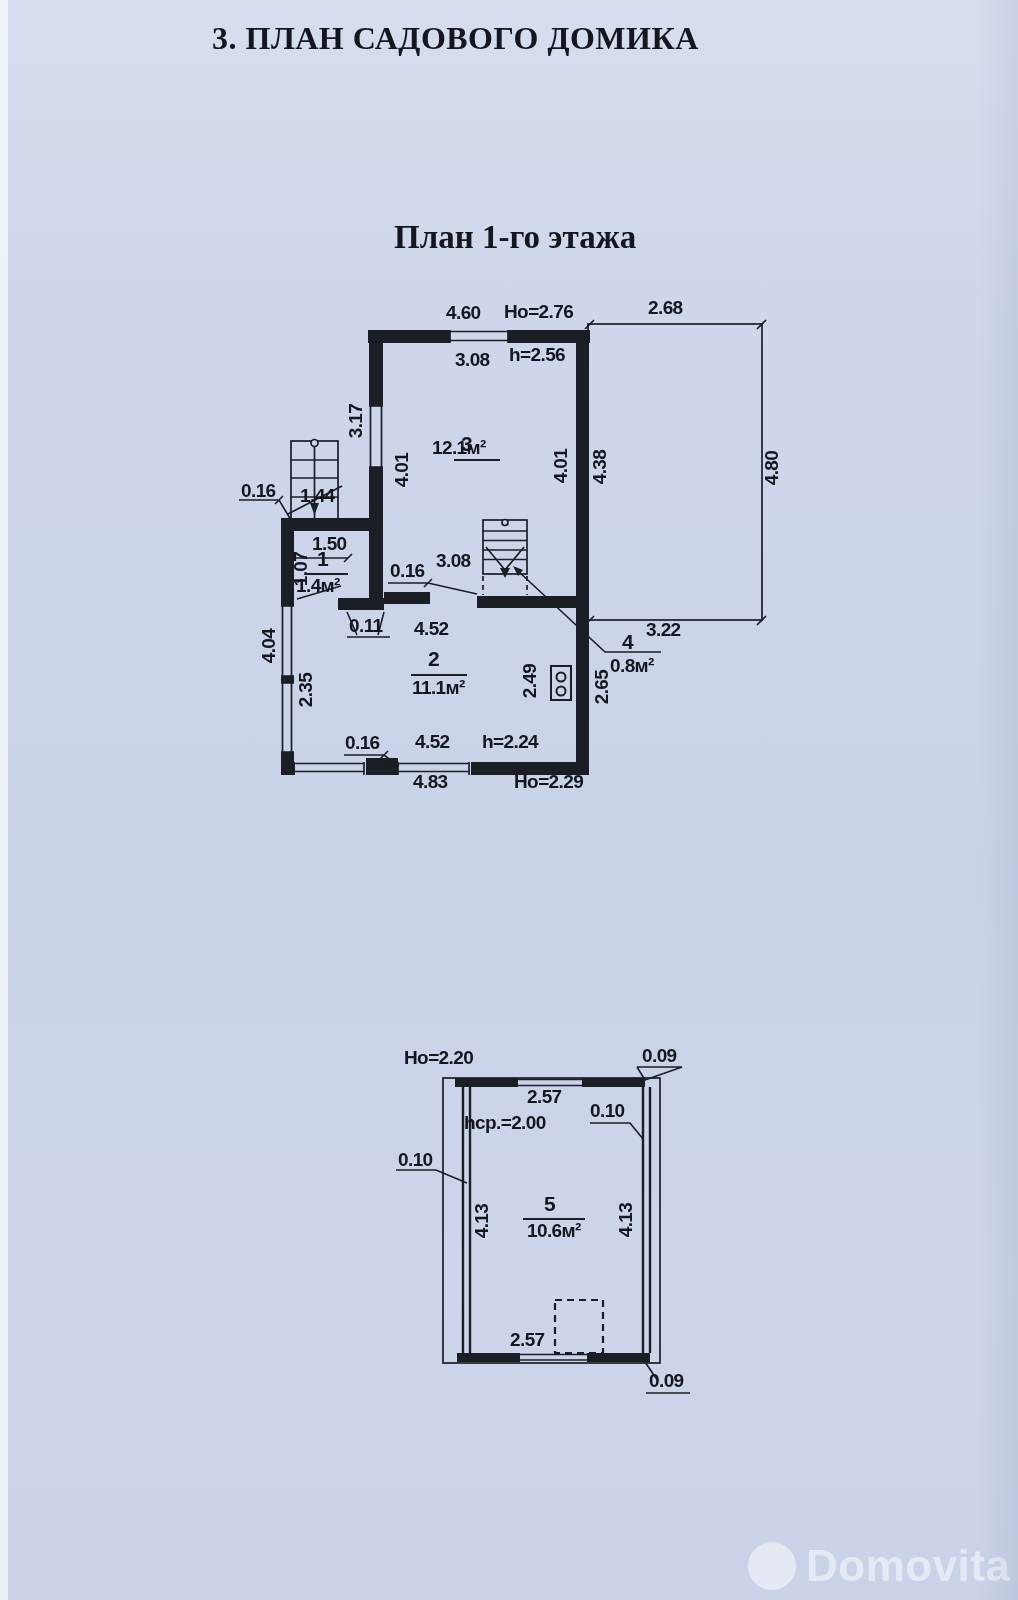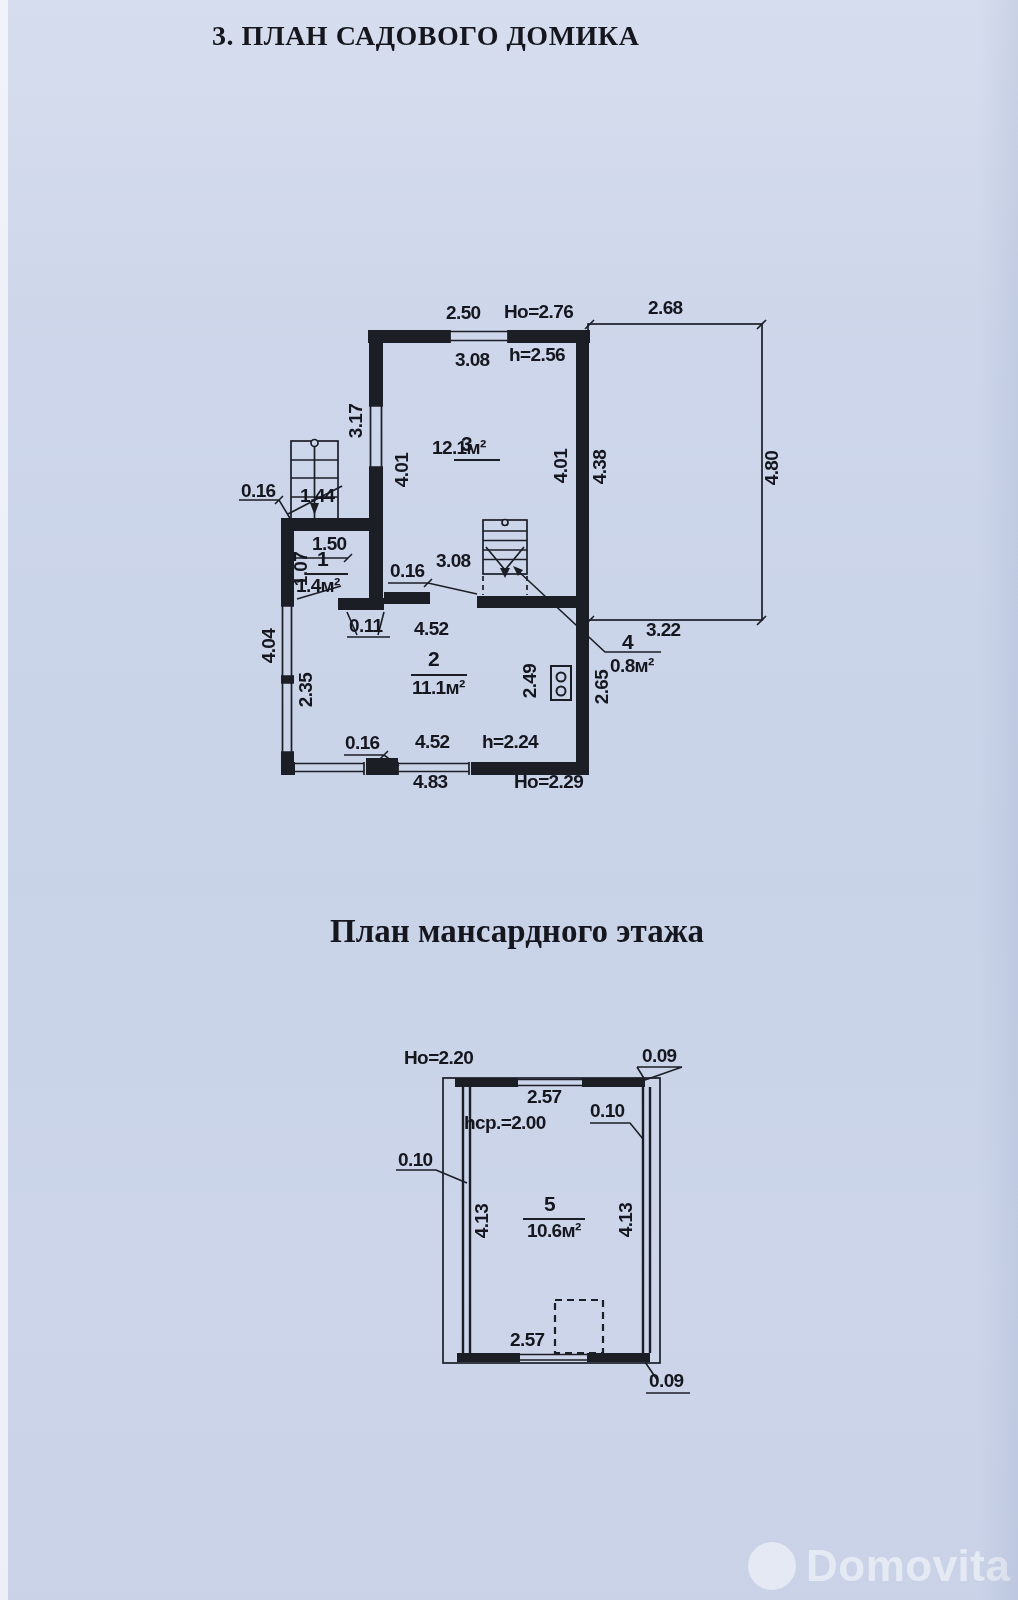--- a/index.html
+++ b/index.html
@@ -15,21 +15,21 @@
     content:"";position:absolute;left:0;top:0;width:8px;height:100%;
     background:rgba(255,255,255,.65);
   }
   #page::after{ 
     content:"";position:absolute;right:0;top:0;width:40px;height:100%;
     background:linear-gradient(90deg,rgba(0,0,0,0),rgba(90,105,150,.10));
   }
   .doc-title{
     position:absolute;left:212px;top:20px;
     font-family:"Liberation Serif",serif;
-    font-size:28px;font-weight:600;letter-spacing:.5px;white-space:nowrap;
+    font-size:32px;font-weight:600;letter-spacing:.5px;white-space:nowrap;
   }
   .plan-title{
     position:absolute;
     font-family:"Liberation Serif",serif;
     font-size:33px;font-weight:bold;white-space:nowrap;
   }
   .dl{  
     position:absolute;font-size:19px;font-weight:600;letter-spacing:-0.6px;
     white-space:nowrap;line-height:20px;
   }
@@ -150,22 +150,23 @@
     <g stroke="#1c1e26" stroke-width="1.6" fill="none">
       <path d="M637,1067 H682 L645,1080 M637,1067 L645,1080"></path>
       <path d="M590,1123 H630 L643,1139"></path>
       <path d="M396,1170 H436 L467,1183"></path>
       <path d="M645,1362 L658,1381 M646,1393 H690"></path>
     </g>
   </svg>
 
   <div class="doc-title">3. ПЛАН САДОВОГО ДОМИКА</div>
 
-
-  <div class="dl" style="left:446px;top:303px">2.50</div>
+  <div class="plan-title" style="left:394px;top:219px">План 1-го этажа</div>
+
+  <div class="dl" style="left:446px;top:303px">4.60</div>
   <div class="dl" style="left:504px;top:302px">Ho=2.76</div>
   <div class="dl" style="left:648px;top:298px">2.68</div>
   <div class="dl" style="left:455px;top:350px">3.08</div>
   <div class="dl" style="left:509px;top:345px">h=2.56</div>
 
   <div class="vt" style="left:324px;top:411px">3.17</div>
   <div class="vt" style="left:370px;top:460px">4.01</div>
   <div class="vt" style="left:529px;top:456px">4.01</div>
   <div class="vt" style="left:568px;top:457px">4.38</div>
   <div class="vt" style="left:740px;top:458px">4.80</div>
@@ -201,21 +202,20 @@
   <div class="dl rn" style="left:461px;top:434px">3</div>
   <div class="ul" style="left:454px;top:459px;width:46px"></div>
   <div class="dl" style="left:432px;top:438px">12.1м²</div>
 
   <div class="dl" style="left:345px;top:733px">0.16</div>
   <div class="dl" style="left:415px;top:732px">4.52</div>
   <div class="dl" style="left:482px;top:732px">h=2.24</div>
   <div class="dl" style="left:413px;top:772px">4.83</div>
   <div class="dl" style="left:514px;top:772px">Ho=2.29</div>
 
-  <div class="plan-title" style="left:330px;top:913px">План мансардного этажа</div>
 
   <div class="dl" style="left:404px;top:1048px">Ho=2.20</div>
   <div class="dl" style="left:642px;top:1046px">0.09</div>
   <div class="dl" style="left:527px;top:1087px">2.57</div>
   <div class="dl" style="left:464px;top:1113px">hср.=2.00</div>
   <div class="dl" style="left:590px;top:1101px">0.10</div>
   <div class="dl" style="left:398px;top:1150px">0.10</div>
 
   <div class="vt" style="left:450px;top:1211px">4.13</div>
   <div class="vt" style="left:594px;top:1210px">4.13</div>

